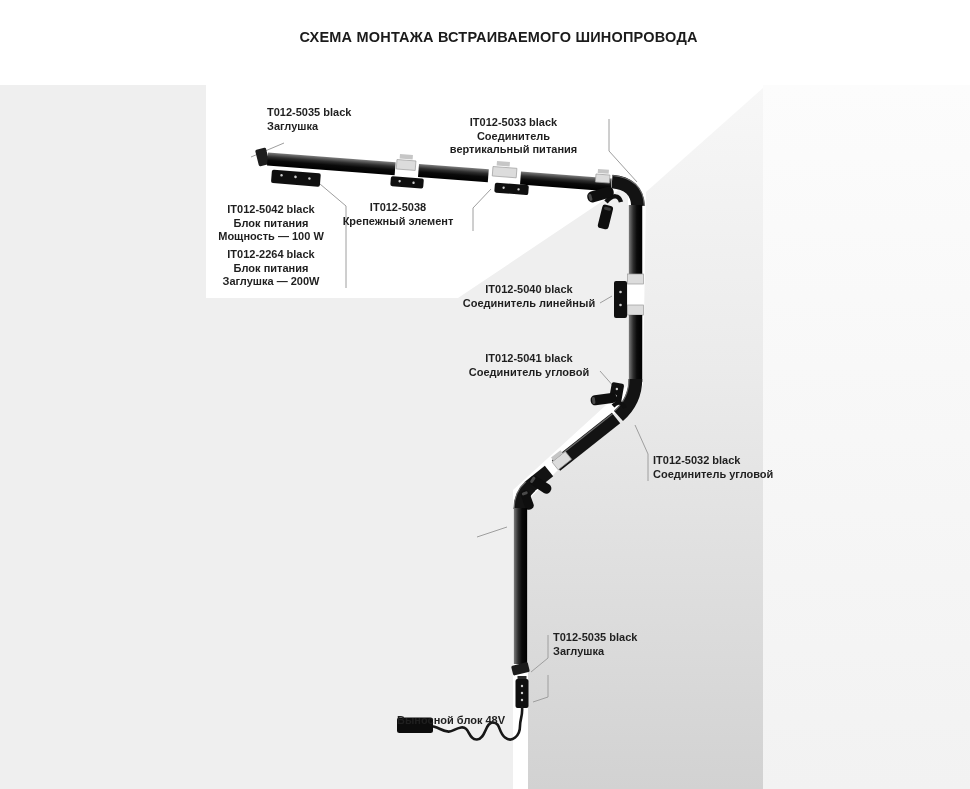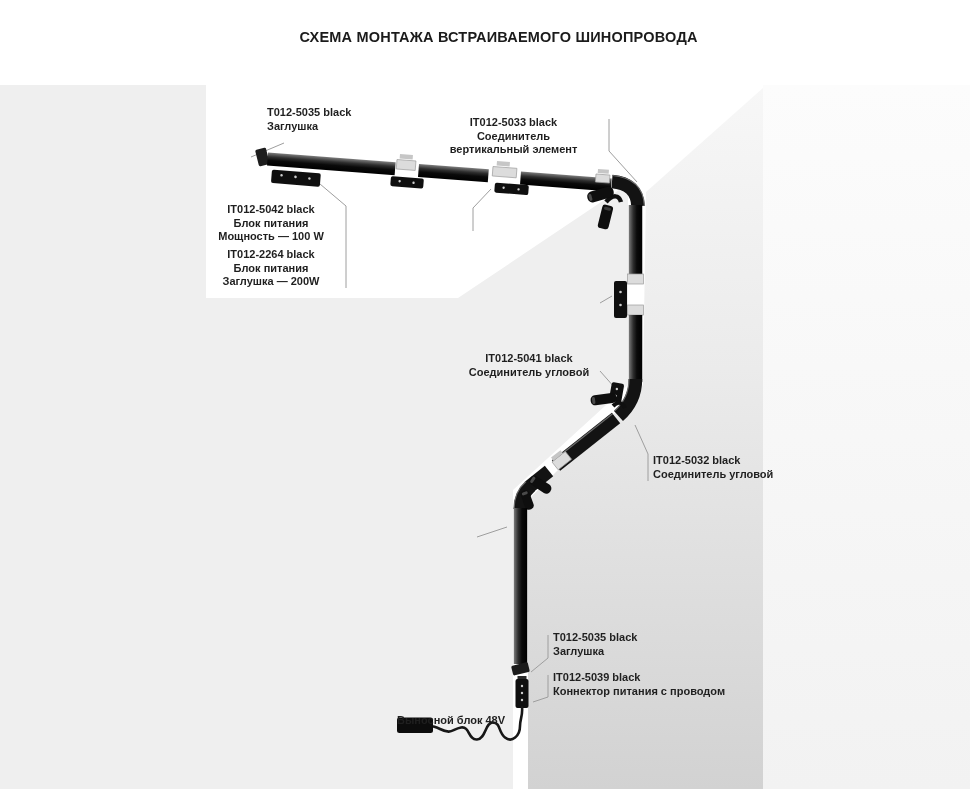--- a/index.html
+++ b/index.html
@@ -169,55 +169,59 @@
   </div>
 
   <div class="lbl" style="left:267px;top:106px">
     <span>T012-5035 black</span>
       <span>Заглушка</span>
   </div>
 
   <div class="lbl r" style="left:420px;top:116px;width:187px">
     <span>IT012-5033 black</span>
     <span>Соединитель</span>
-    <span>вертикальный элемент</span>
+    <span>вертикальный питания</span>
   </div>
 
   <div class="lbl r" style="left:201px;top:203px;width:140px">
     <span>IT012-5042 black</span>
     <span>Блок питания</span>
     <span>Мощность — 100 W</span>
   </div>
 
   <div class="lbl r" style="left:201px;top:248px;width:140px">
     <span>IT012-2264 black</span>
     <span>Блок питания</span>
     <span>Заглушка — 200W</span>
   </div>
 
-
+  <div class="lbl r" style="left:328px;top:201px;width:140px">
+    <span>IT012-5038</span>
+    <span>Крепежный элемент</span>
+  </div>
+
+  <div class="lbl r" style="left:459px;top:283px;width:140px">
+    <span>IT012-5040 black</span>
+    <span>Соединитель линейный</span>
+  </div>
 
   <div class="lbl r" style="left:459px;top:352px;width:140px">
     <span>IT012-5041 black</span>
     <span>Соединитель угловой</span>
   </div>
 
   <div class="lbl" style="left:653px;top:454px">
     <span>IT012-5032 black</span>
     <span>Соединитель угловой</span>
   </div>
 
 
   <div class="lbl" style="left:553px;top:631px">
     <span>T012-5035 black</span>
       <span>Заглушка</span>
   </div>
 
-  <div class="lbl" style="left:553px;top:671px">
-    <span>IT012-5039 black</span>
-    <span>Коннектор питания с проводом</span>
-  </div>
 
   <div class="lbl" style="left:397px;top:714px">
     <span>Выносной блок 48V</span>
   </div>
 
 </div>
 
 </body></html>

